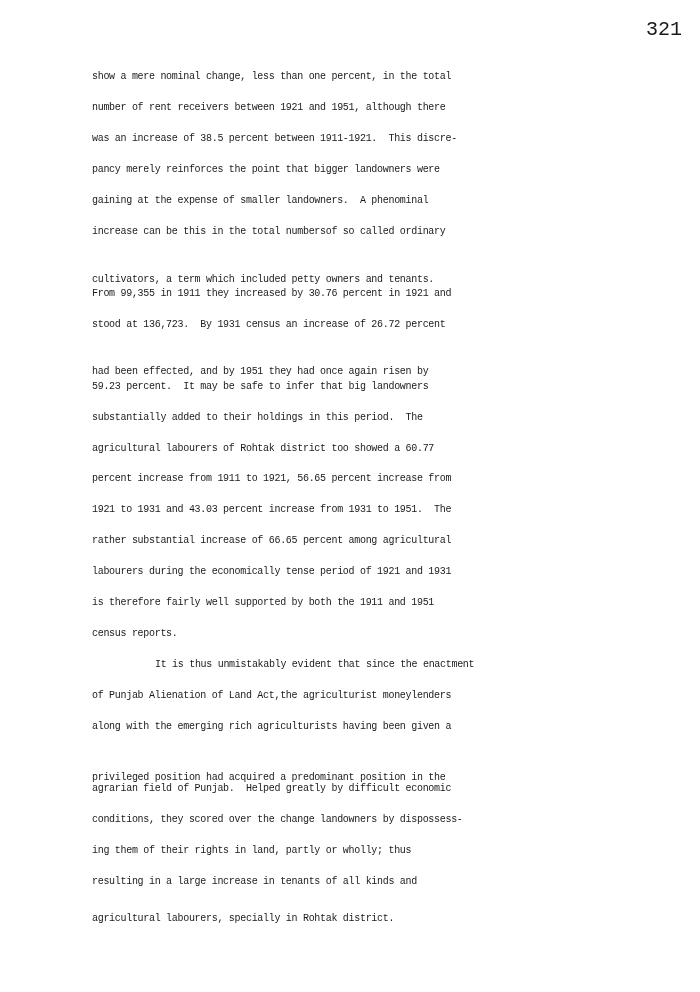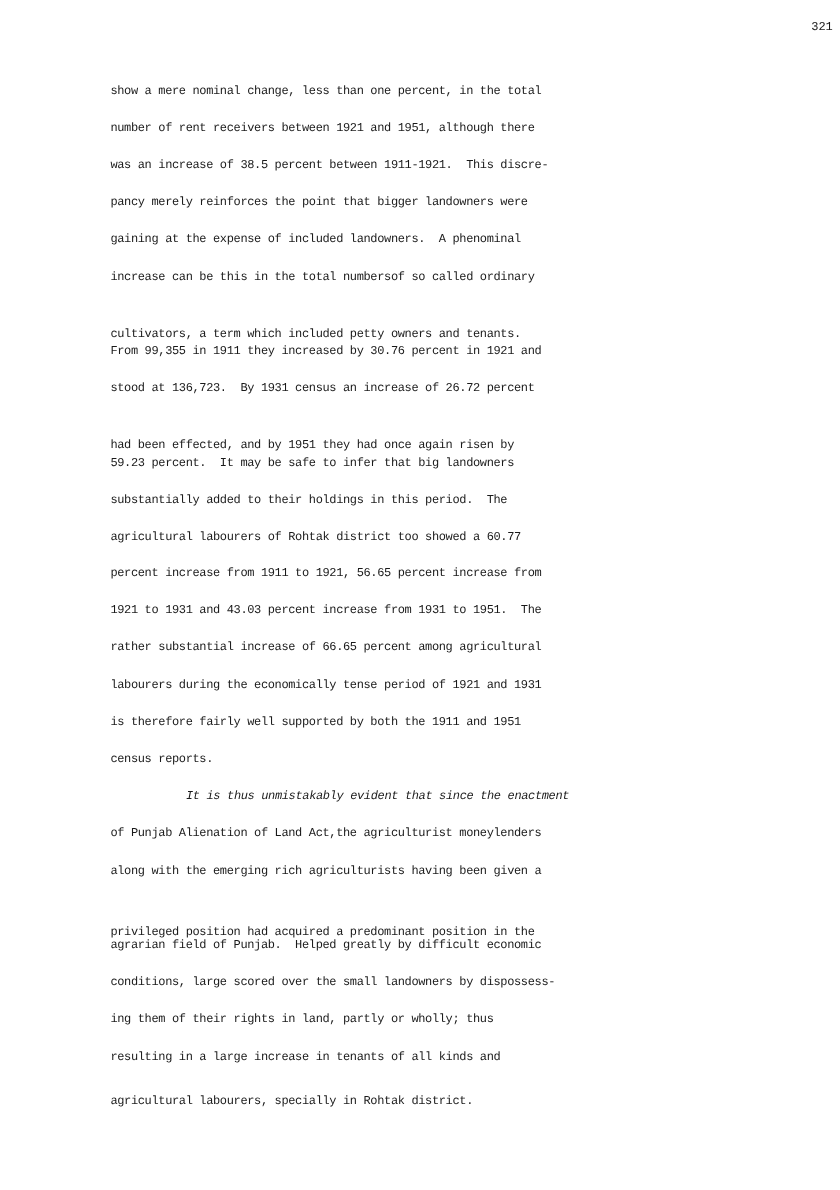--- a/index.html
+++ b/index.html
@@ -2,60 +2,60 @@
 <html><head>
 <meta charset="utf-8">
 <style>
   html, body { margin: 0; padding: 0; background: #ffffff; }
   body {
     width: 700px; height: 992px; position: relative; overflow: hidden;
     font-family: "Liberation Mono", "DejaVu Sans Mono", monospace;
     color: #1a1a1a;
   }
   .page-number {
-    position: absolute; top: 18px; right: 6px;
-    font-size: 10px; letter-spacing: 0px;
+    position: absolute; top: 18px; right: 18px;
+    font-size: 20px; letter-spacing: 0px;
   }
   .body-text { position: absolute; left: 0; top: 0; width: 700px; }
   .line {
     position: absolute; left: 92px;
     font-size: 10px; white-space: pre; letter-spacing: -0.3px;
     line-height: 20px;
   }
-  .indent { left: 155px; font-style: italic; }
+  .indent { left: 155px; }
 </style>
 </head>
 <body>
 
 <div class="page-number">321</div>
 
 <div class="body-text">
 
   <div class="line" style="top:67px">show a mere nominal change, less than one percent, in the total</div>
   <div class="line" style="top:98px">number of rent receivers between 1921 and 1951, although there</div>
   <div class="line" style="top:129px">was an increase of 38.5 percent between 1911-1921.  This discre-</div>
   <div class="line" style="top:160px">pancy merely reinforces the point that bigger landowners were</div>
-  <div class="line" style="top:191px">gaining at the expense of included landowners.  A phenominal</div>
+  <div class="line" style="top:191px">gaining at the expense of smaller landowners.  A phenominal</div>
   <div class="line" style="top:222px">increase can be this in the total numbersof so called ordinary</div>
   <div class="line" style="top:270px">cultivators, a term which included petty owners and tenants.</div>
   <div class="line" style="top:284px">From 99,355 in 1911 they increased by 30.76 percent in 1921 and</div>
   <div class="line" style="top:315px">stood at 136,723.  By 1931 census an increase of 26.72 percent</div>
   <div class="line" style="top:362px">had been effected, and by 1951 they had once again risen by</div>
   <div class="line" style="top:377px">59.23 percent.  It may be safe to infer that big landowners</div>
   <div class="line" style="top:408px">substantially added to their holdings in this period.  The</div>
   <div class="line" style="top:439px">agricultural labourers of Rohtak district too showed a 60.77</div>
   <div class="line" style="top:469px">percent increase from 1911 to 1921, 56.65 percent increase from</div>
   <div class="line" style="top:500px">1921 to 1931 and 43.03 percent increase from 1931 to 1951.  The</div>
   <div class="line" style="top:531px">rather substantial increase of 66.65 percent among agricultural</div>
   <div class="line" style="top:562px">labourers during the economically tense period of 1921 and 1931</div>
   <div class="line" style="top:593px">is therefore fairly well supported by both the 1911 and 1951</div>
   <div class="line" style="top:624px">census reports.</div>
 
   <div class="line indent" style="top:655px">It is thus unmistakably evident that since the enactment</div>
   <div class="line" style="top:686px">of Punjab Alienation of Land Act,the agriculturist moneylenders</div>
   <div class="line" style="top:717px">along with the emerging rich agriculturists having been given a</div>
   <div class="line" style="top:768px">privileged position had acquired a predominant position in the</div>
   <div class="line" style="top:779px">agrarian field of Punjab.  Helped greatly by difficult economic</div>
-  <div class="line" style="top:810px">conditions, large scored over the small landowners by dispossess-</div>
+  <div class="line" style="top:810px">conditions, they scored over the change landowners by dispossess-</div>
   <div class="line" style="top:841px">ing them of their rights in land, partly or wholly; thus</div>
   <div class="line" style="top:872px">resulting in a large increase in tenants of all kinds and</div>
   <div class="line" style="top:909px">agricultural labourers, specially in Rohtak district.</div>
 </div>
 
 </body></html>

